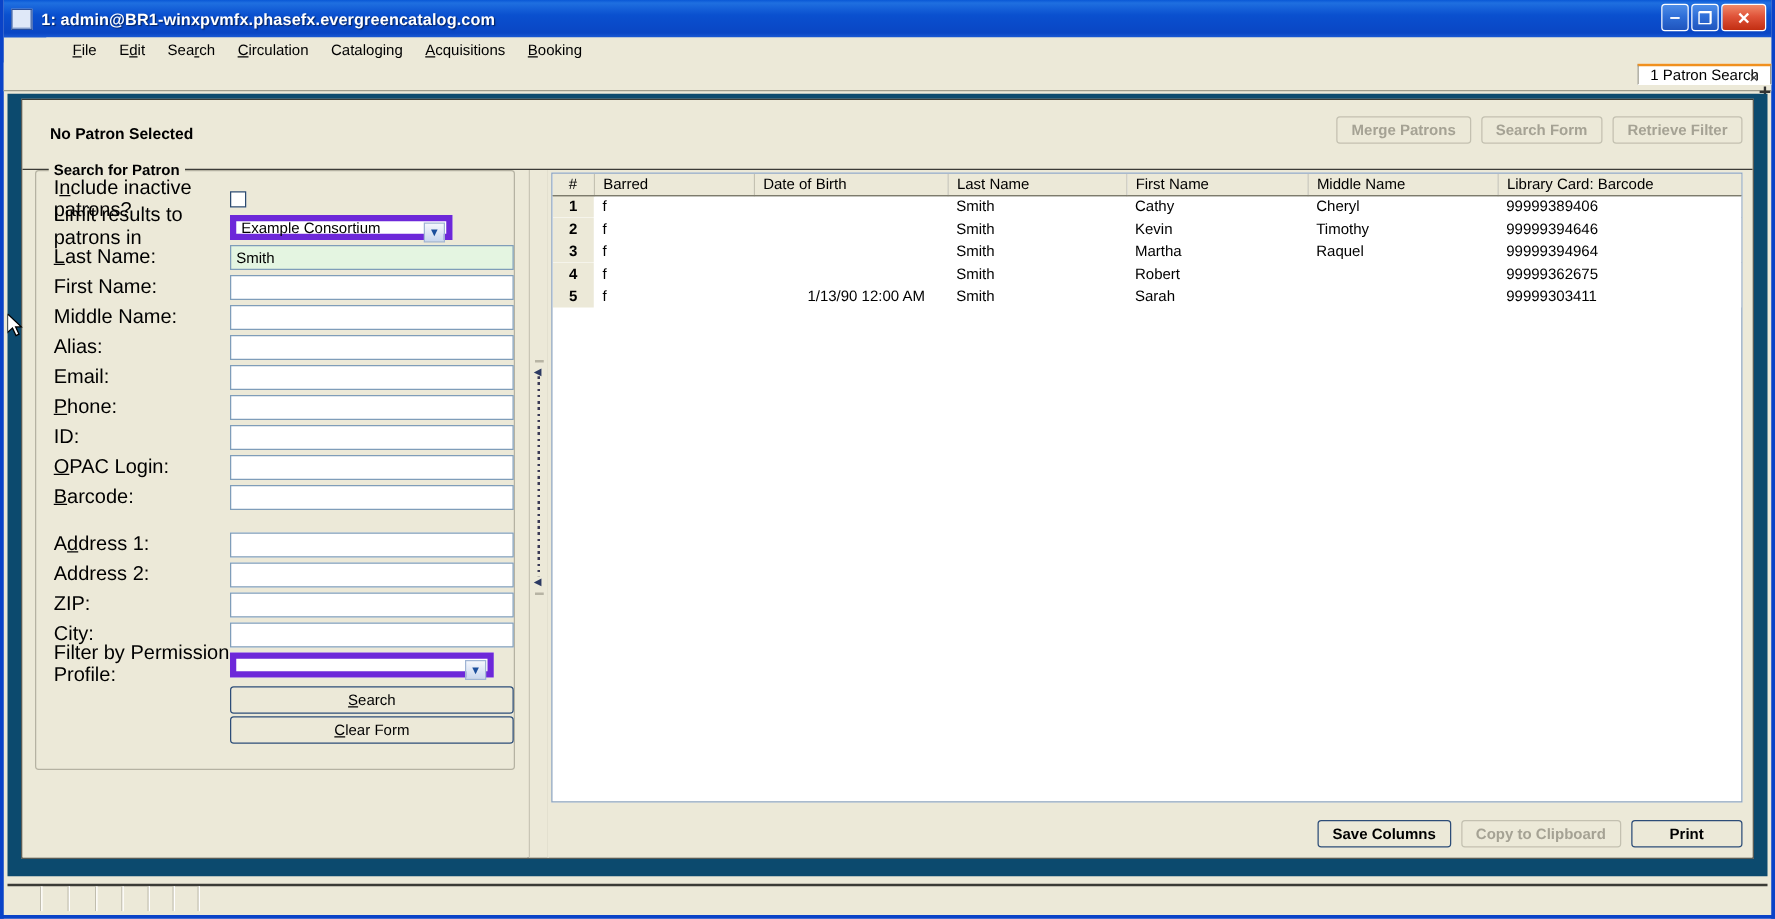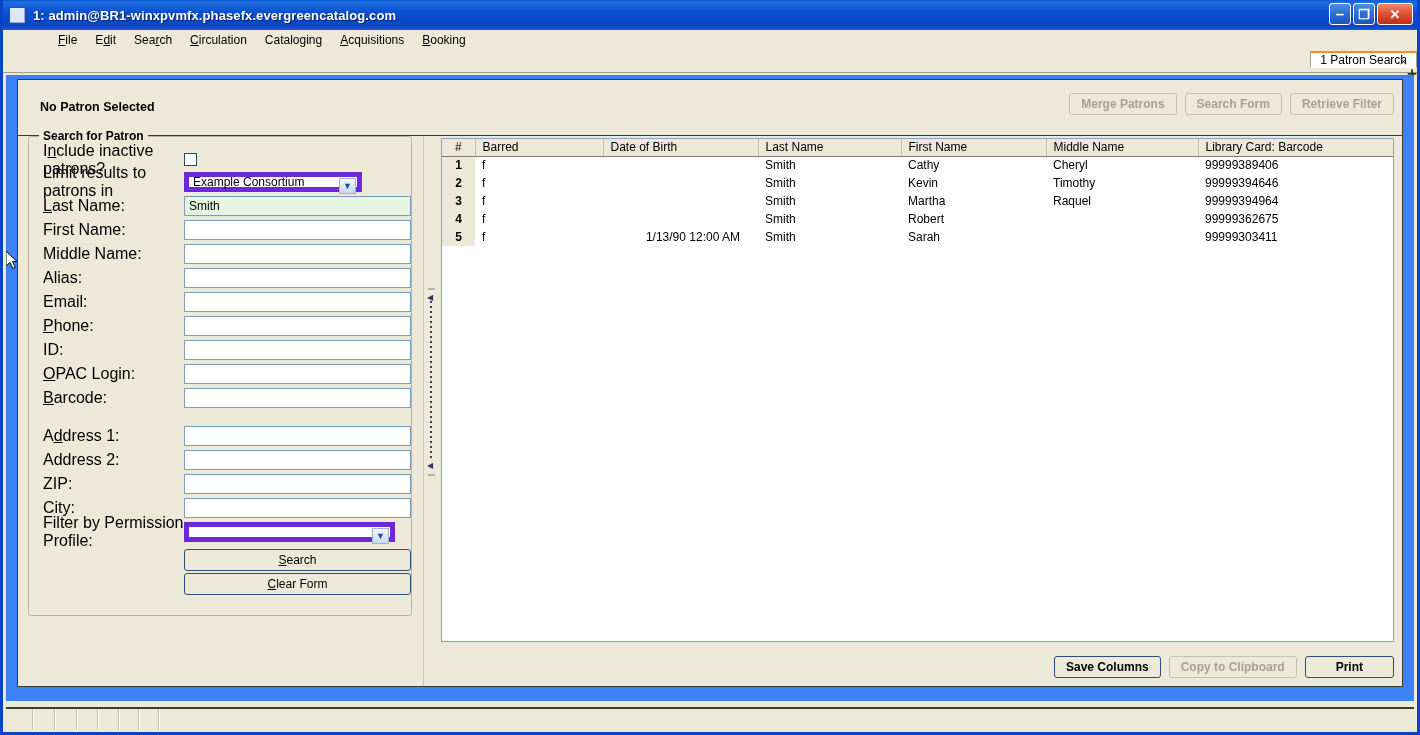--- a/index.html
+++ b/index.html
@@ -115,21 +115,21 @@
   }
   .tabclose {
     position: absolute; right: 10px; bottom: 3px;
     font-size: 13px; color: #444;
   }
   
   .content {
     position: absolute;
     left: 3px; right: 3px;
     top: 75px; bottom: 31px;
-    background: #3b82f6;
+    background: #0c4a6e;
   }
   .panel-outer {
     position: absolute;
     left: 11px; top: 4px; right: 11px; bottom: 14px;
     border: 1px solid #3b3b36;
     background: #ece9d8;
     box-sizing: border-box;
   }
   
   .patron-bar {

